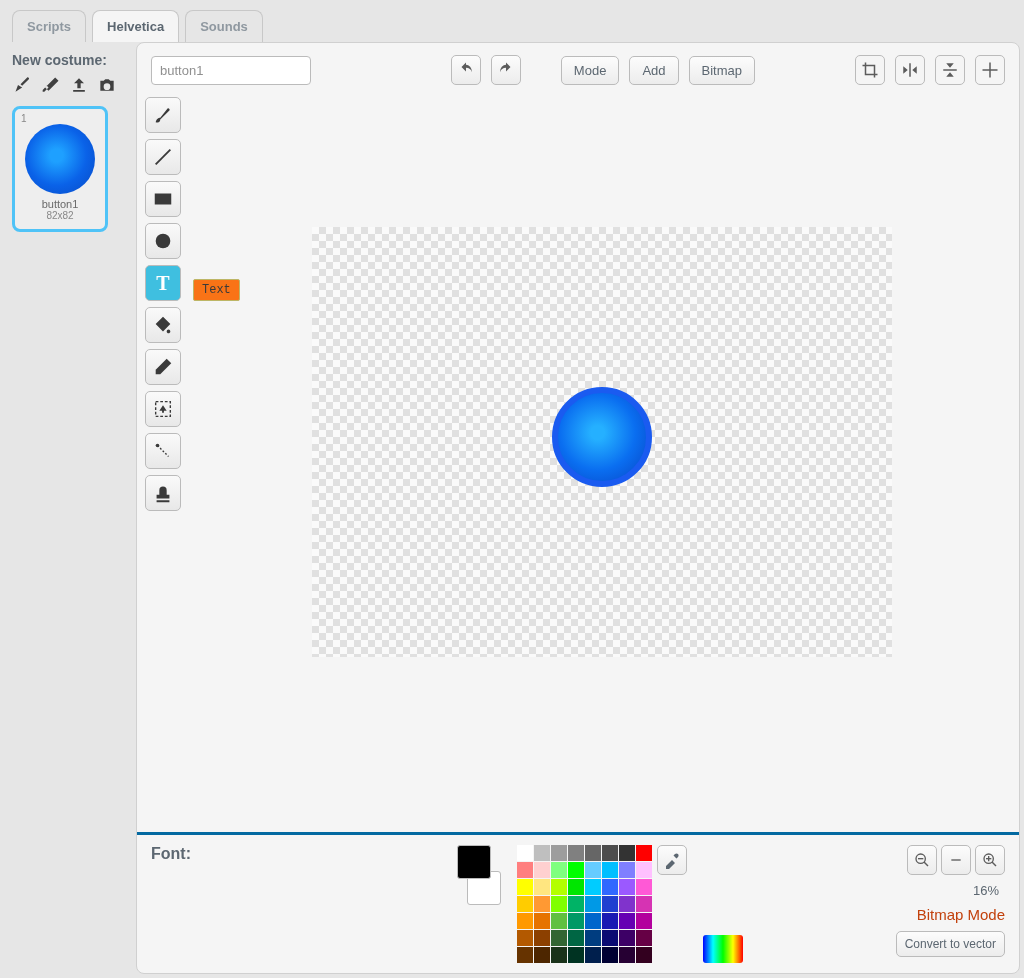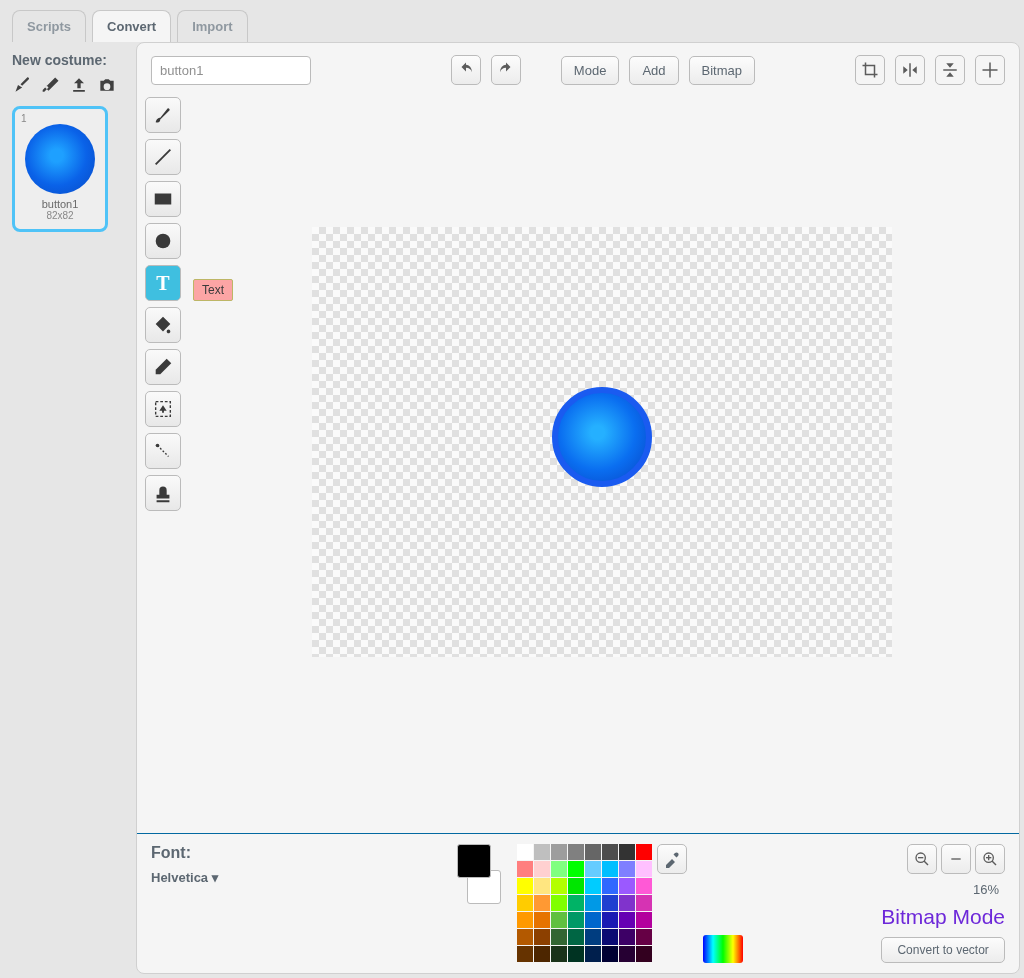--- a/index.html
+++ b/index.html
@@ -151,26 +151,27 @@
   cursor: pointer;
 }
 .tool.active {
   background: #3fbfe0;
   color: #fff;
 }
 .tool-tooltip {
   position: absolute;
   left: 56px;
   top: 186px;
-  background: #fca5a5;
+  background: #f97316;
   border: 1px solid #bdb666;
   padding: 3px 8px;
   font-size: 12px;
   color: #3a3a3a;
   border-radius: 2px;
+  font-family: Liberation Mono, monospace;
 }
 
 
 .canvas-wrap {
   flex: 1;
   display: flex;
   justify-content: center;
   align-items: flex-start;
   padding-top: 134px;
 }
@@ -191,47 +192,47 @@
   background: radial-gradient(circle at 45% 45%, #25b0ff 10%, #0a6ef0 55%, #084fd0 88%, #0a43be 100%);
   border: 6px solid #1a5bf0;
 }
 
 
 .bottom-bar {
   display: flex;
   align-items: flex-start;
   gap: 16px;
   padding: 10px 14px;
-  border-top: 1px solid #0369a1;
+  border-top: 3px solid #0369a1;
 }
 .font-block { width: 290px; }
 .font-label { font-weight: bold; font-size: 16px; color: #5c6771; }
 .font-name { font-weight: bold; font-size: 13px; margin-top: 8px; }
 .swatch-pair { display: flex; flex-direction: column; }
 .swatch { width: 34px; height: 34px; border: 1px solid #bbb; border-radius: 3px; }
 .swatch.primary { background: #000; position: relative; z-index: 2; }
 .swatch.secondary { background: #fff; margin-top: -8px; margin-left: 10px; }
 .palette { display: flex; flex-wrap: wrap; width: 136px; gap: 1px; }
 .cell { width: 16px; height: 16px; }
 .eyedrop { width: 30px; height: 30px; border: 1px solid #bbb; border-radius: 5px; display: flex; align-items: center; justify-content: center; background: linear-gradient(#fcfcfc,#ececec); margin-left: 4px; cursor: pointer; }
 .gradient-bar { width: 40px; height: 28px; background: linear-gradient(90deg,#00f 0%,#0ff 25%,#0f0 50%,#ff0 75%,#f00 100%); border-radius: 3px; align-self: flex-end; margin-top: 50px; margin-right: 6px; }
 .right-info { margin-left: auto; text-align: right; display: flex; flex-direction: column; gap: 8px; }
 .zoom-row { display: flex; gap: 4px; justify-content: flex-end; }
 .zoom-text { font-size: 13px; margin-right: 6px; }
-.mode-label { font-size: 21px; color: #6d28d9; }
+.mode-label { font-size: 15px; color: #c2410c; }
 .convert-btn { background: linear-gradient(#fcfcfc,#ececec); border: 1px solid #bbb; border-radius: 5px; padding: 5px 8px; font-size: 12px; color: #5c6771; cursor: pointer; }
 </style>
 </head>
 <body>
 
 <div class="app">
   <div class="tabs">
     <div class="tab">Scripts</div>
-    <div class="tab active">Convert</div>
-    <div class="tab">Import</div>
+    <div class="tab active">Helvetica</div>
+    <div class="tab">Sounds</div>
   </div>
 
   <div class="main">
 
     <div class="costume-panel">
       <div class="new-costume-label">New costume:</div>
       <div class="new-costume-tools">
         <span class="toolicon">
           <svg width="20" height="20" viewBox="0 0 24 24">
               <path fill="currentColor" d="M3 20l3-8 5 3-8 5zM9 11l8-8c1-1 3 1 2 2l-8 8-2-2z"></path>
@@ -361,21 +362,20 @@
         <div class="canvas-wrap">
           <div class="canvas">
             <div class="canvas-circle"></div>
           </div>
         </div>
       </div>
 
       <div class="bottom-bar">
         <div class="font-block">
           <div class="font-label">Font:</div>
-          <div class="font-name">Helvetica ▾</div>
         </div>
         <div class="swatch-pair">
           <div class="swatch primary"></div>
           <div class="swatch secondary"></div>
         </div>
         <div style="display:flex;flex-direction:column;">
           <div style="display:flex">
             <div class="palette" id="palette">
                 <div class="cell" style="background: rgb(255, 255, 255);"></div>
                 <div class="cell" style="background: rgb(191, 191, 191);"></div>

